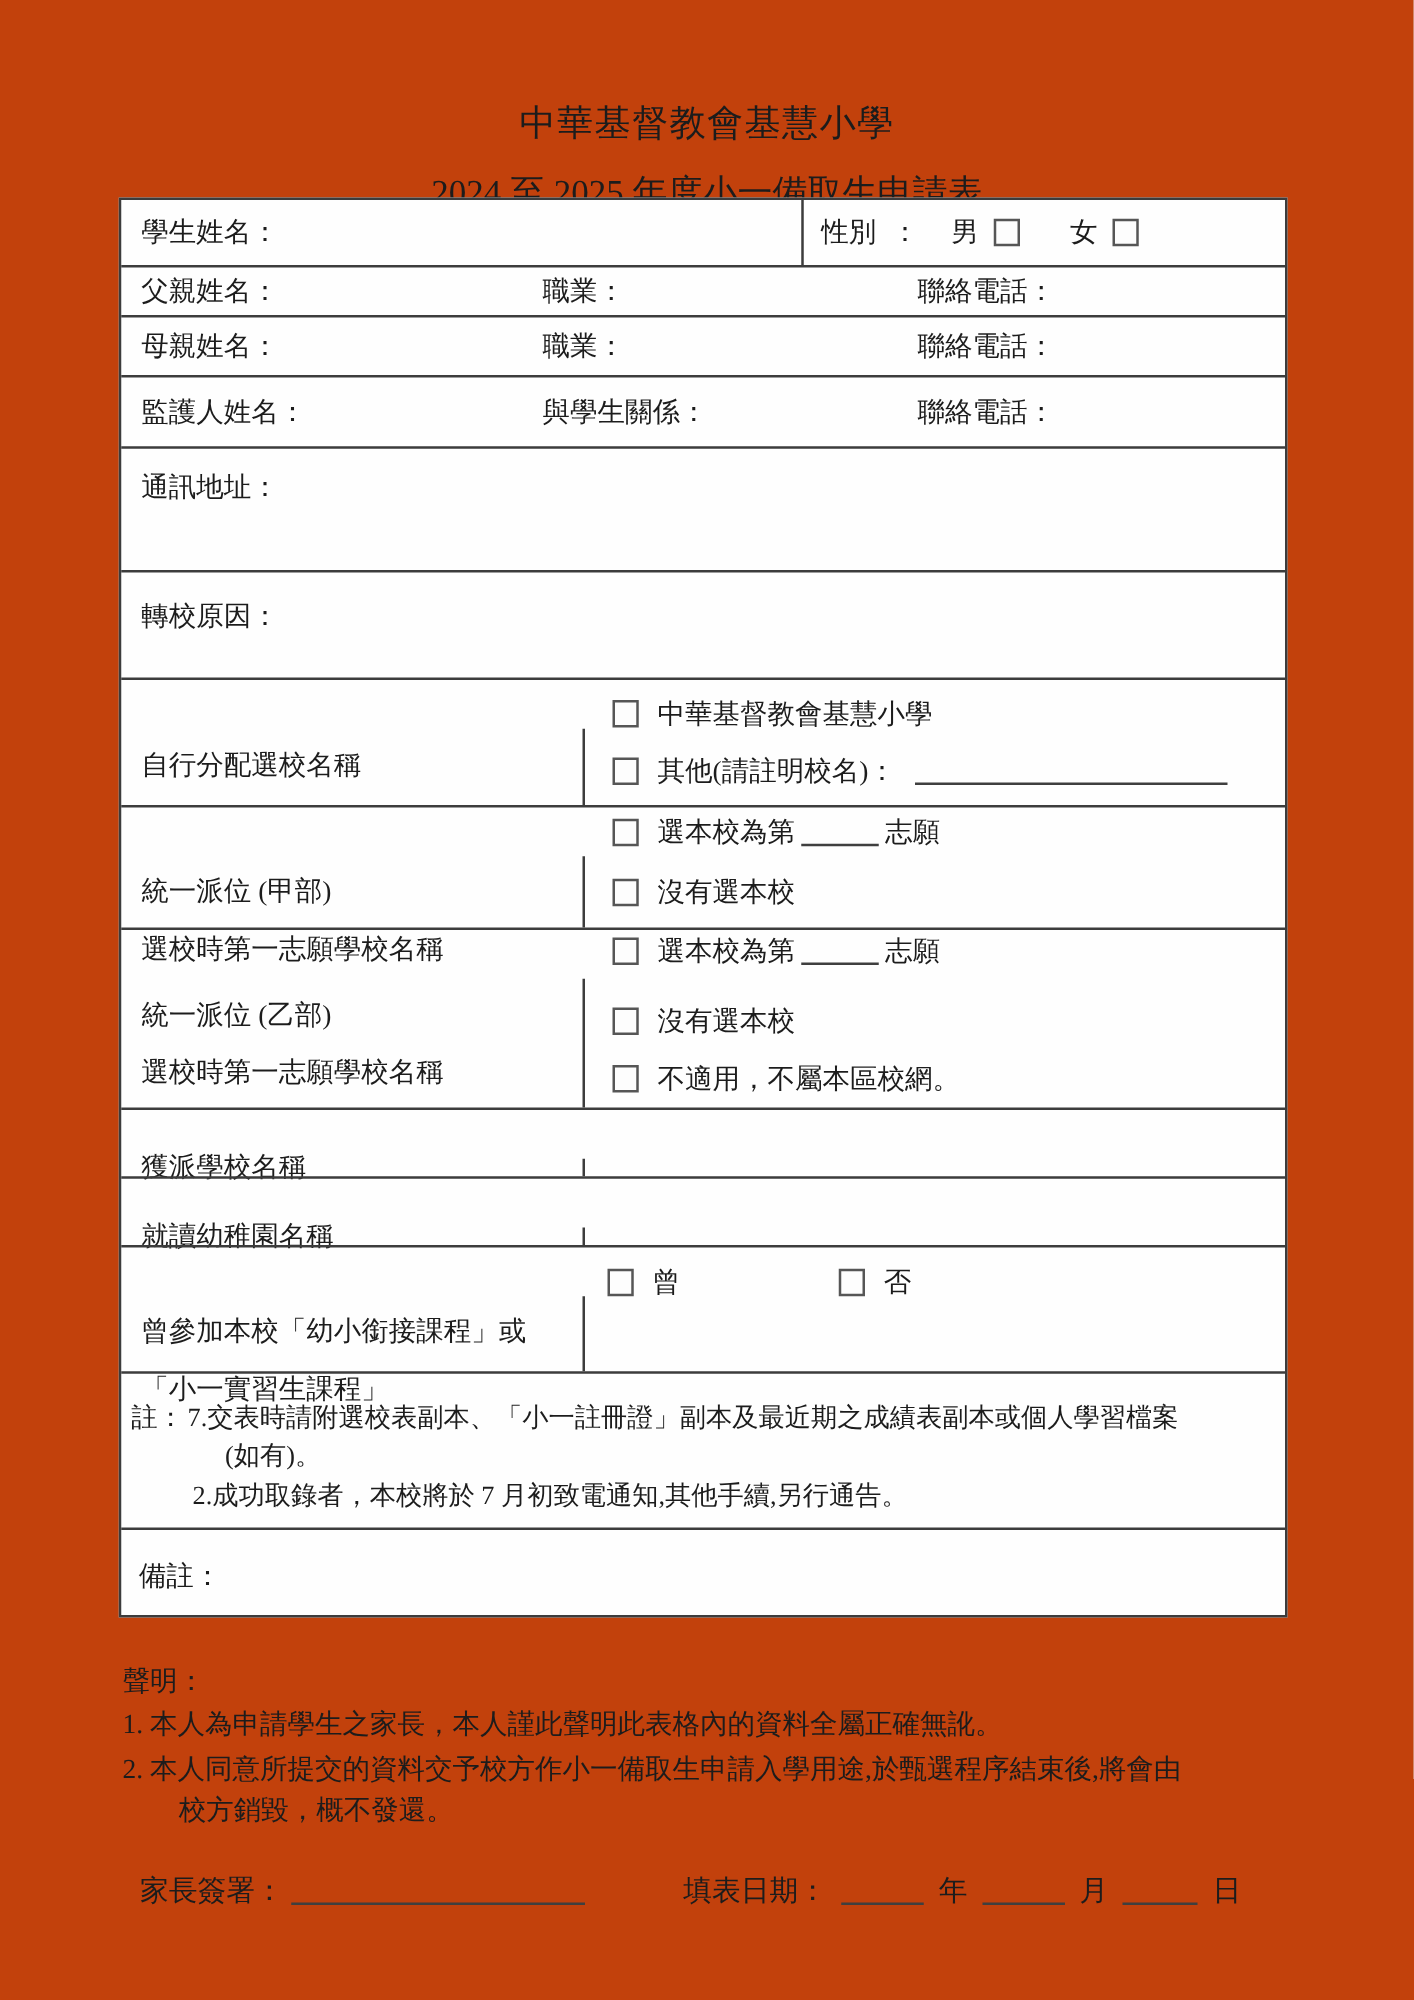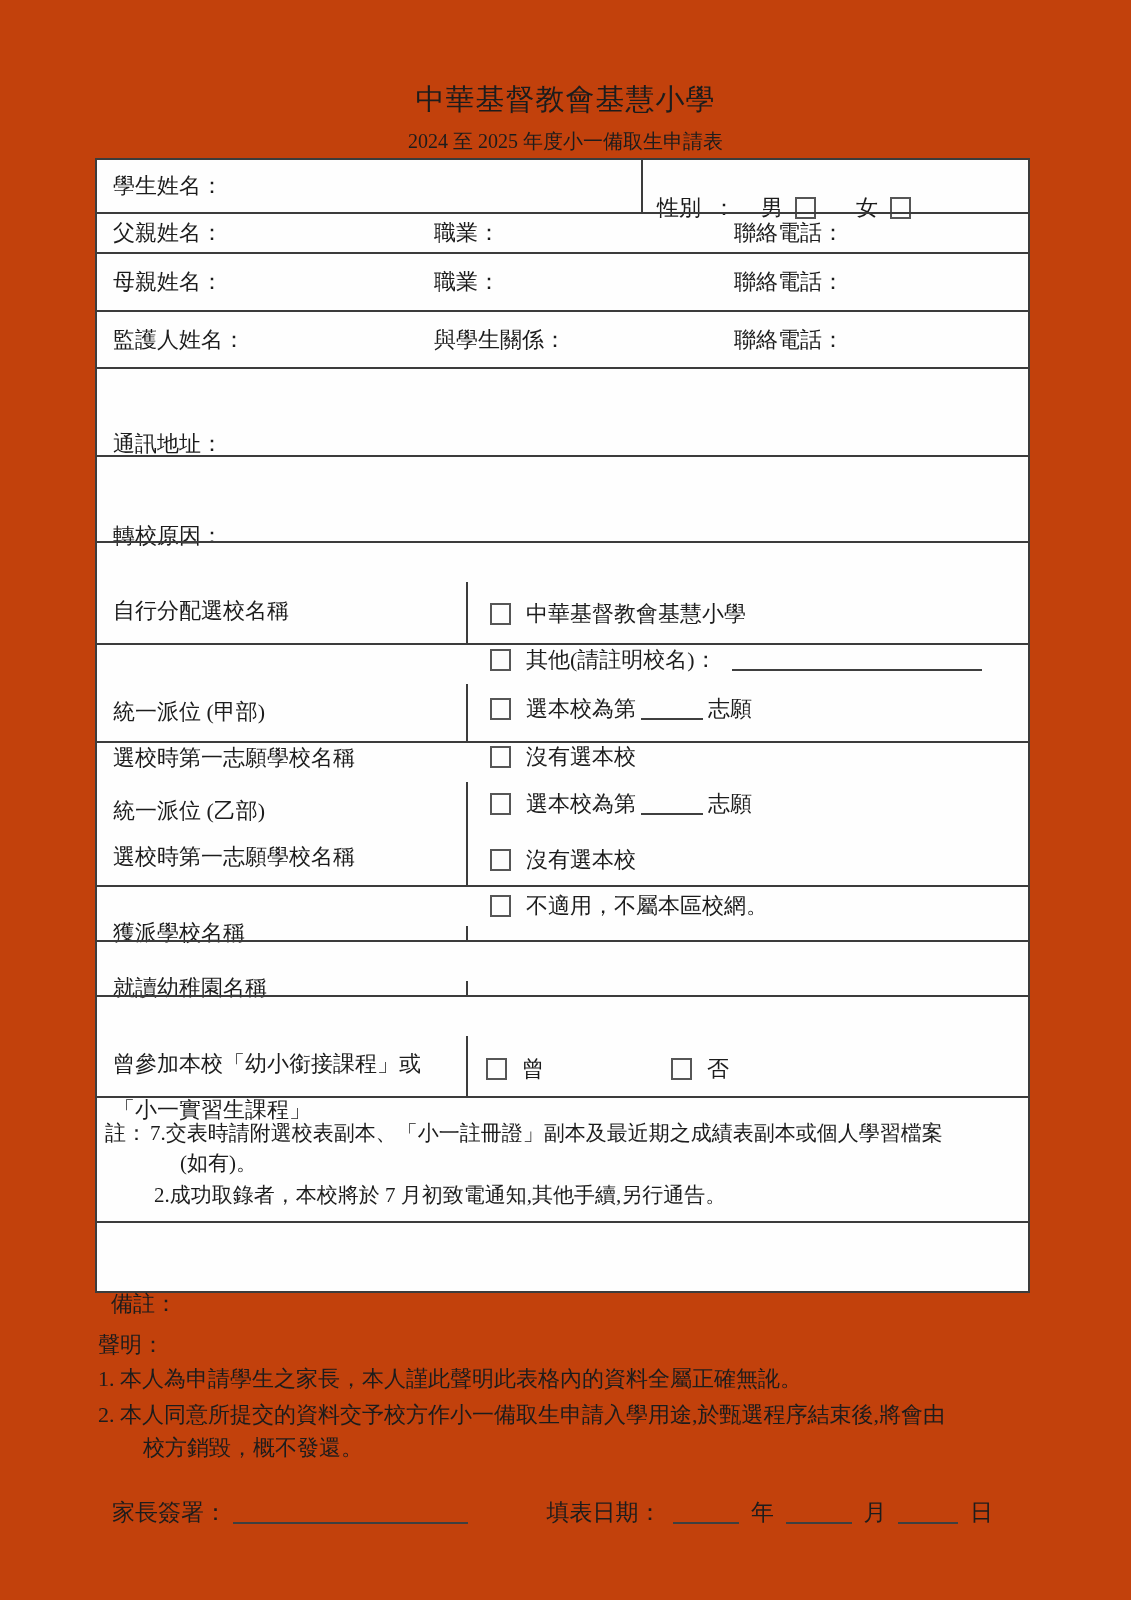--- a/index.html
+++ b/index.html
@@ -2,36 +2,36 @@
 <html><head>
 <meta charset="utf-8">
 <style>
   html,body { margin:0; padding:0; background:#e8e8e8; }
   .page {
     position:relative; width:1131px; height:1600px; margin:0 auto;
     background:#c2410c; color:#1c1c1c; overflow:hidden;
     font-family:"Liberation Serif","DejaVu Serif",serif;
   }
   .title   { text-align:center; padding-top:82px; font-size:29px; letter-spacing:1px; line-height:34px; }
-  .subtitle{ text-align:center; font-size:20px; margin-top:8px; line-height:34px; }
+  .subtitle{ text-align:center; font-size:28px; margin-top:22px; line-height:34px; }
 
   .form-table {
     position:absolute; left:95px; top:158px; width:935px;
     border:2px solid #3c3c3c; box-sizing:border-box; background:#fefefe;
   }
   .row { position:relative; display:flex; box-sizing:border-box; border-top:2px solid #3c3c3c; font-size:22px; }
   .row:first-child { border-top:none; }
-  .h52{height:52px} .h56{height:40px} .h54{height:58px} .h57{height:57px}
-  .h115{height:88px} .h86{height:86px} .h102{height:102px} .h98{height:98px}
+  .h52{height:52px} .h56{height:40px} .h54{height:48px} .h57{height:57px}
+  .h115{height:99px} .h86{height:86px} .h102{height:102px} .h98{height:98px}
   .h144{height:144px} .h55{height:55px} .h101{height:101px} .h125{height:125px} .h70{height:70px}
 
   .cell { box-sizing:border-box; position:relative; }
   .cell-l { border-right:2px solid #3c3c3c; }
   .wst { width:546px; } .wlc { width:371px;margin-top:39px; }
-  .grow { flex:1;margin-top:44px; }
+  .grow { flex:1; }
 
   .vcenter { display:flex; align-items:center; }
   .pad16 { padding-left:16px; }
 
   .abs2 { position:absolute; left:337px; top:50%; transform:translateY(-50%); }
   .abs3 { position:absolute; left:637px; top:50%; transform:translateY(-50%); }
 
   .fillzone { position:absolute; top:15%; height:70%; }
 
   .cb {

